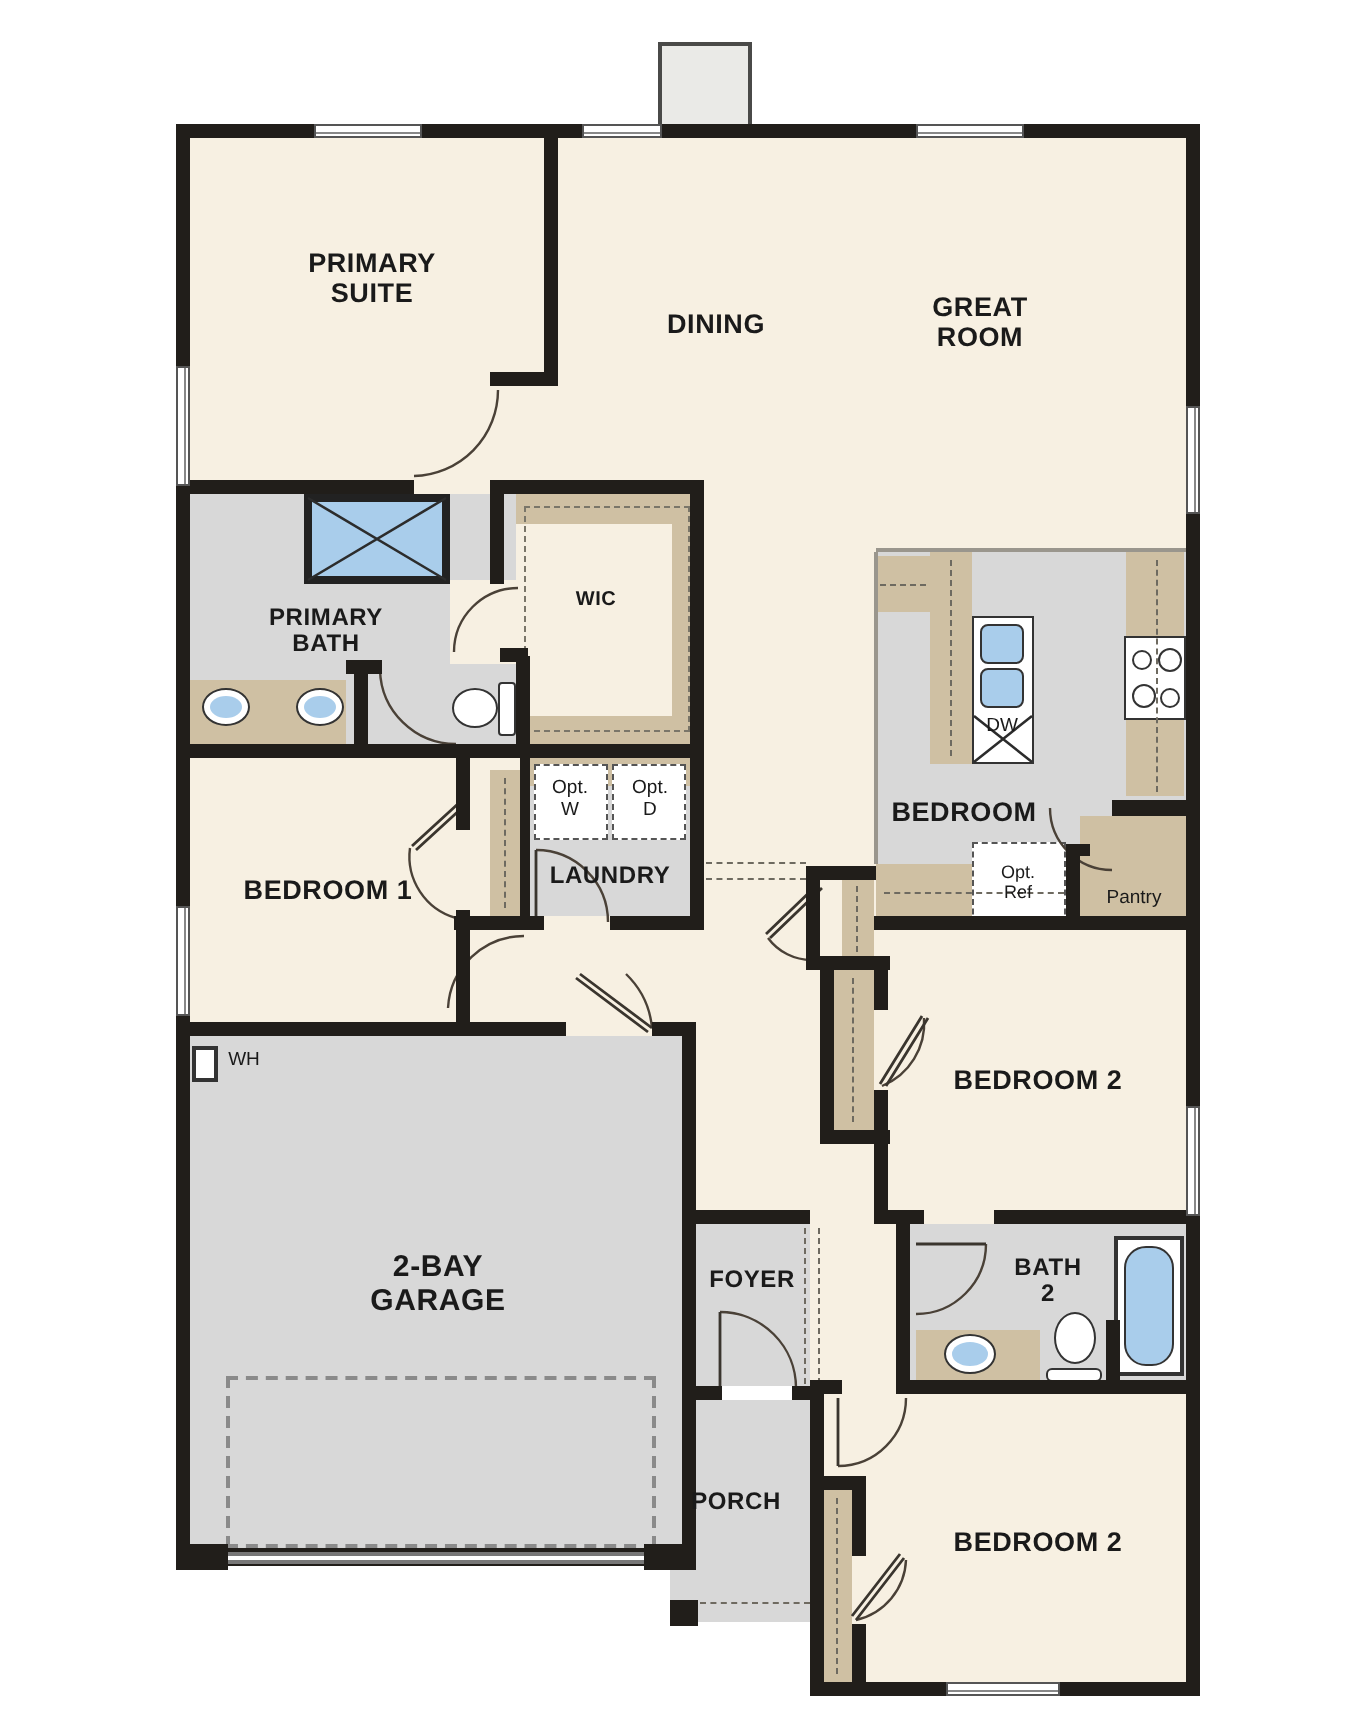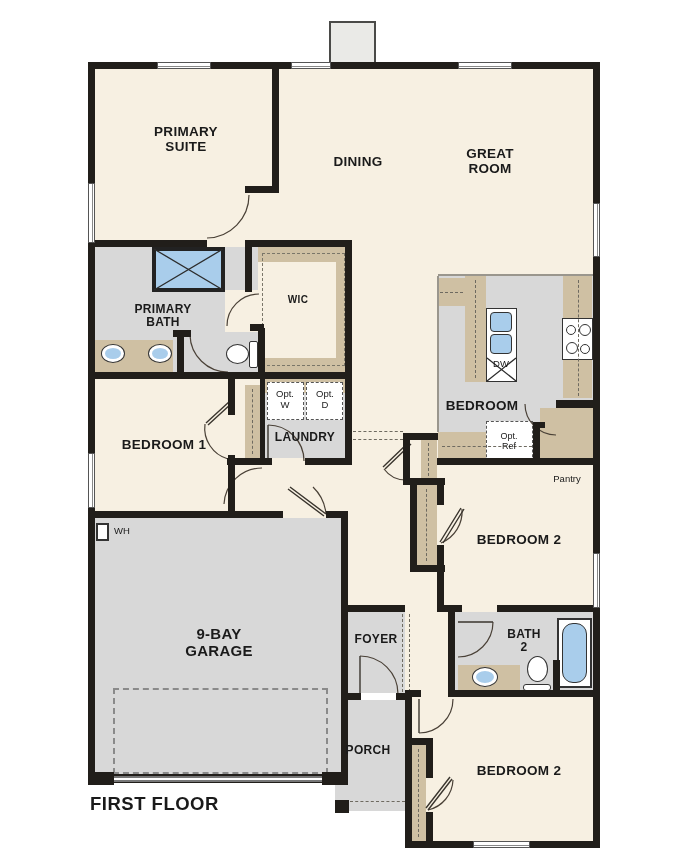--- a/index.html
+++ b/index.html
@@ -229,25 +229,24 @@
   <div class="lbl" style="left:164px;top:445px;">BEDROOM 1</div>
   <div class="lbl md" style="left:305px;top:438px;">LAUNDRY</div>
   <div class="lbl sm" style="left:285px;top:400px;">Opt.
 W</div>
   <div class="lbl sm" style="left:325px;top:400px;">Opt.
 D</div>
   <div class="lbl" style="left:482px;top:406px;">BEDROOM</div>
   <div class="lbl sm" style="left:501px;top:364px;">DW</div>
   <div class="lbl xs" style="left:509px;top:441px;">Opt.
 Ref</div>
-  <div class="lbl sm" style="left:567px;top:450px;margin-top:29px;">Pantry</div>
+  <div class="lbl sm" style="left:567px;top:450px;">Pantry</div>
   <div class="lbl" style="left:519px;top:540px;">BEDROOM 2</div>
-  <div class="lbl" style="left:219px;top:643px;font-size:15px;">9-BAY
+  <div class="lbl" style="left:219px;top:643px;font-size:15px;">2-BAY
 GARAGE</div>
   <div class="lbl sm" style="left:122px;top:531px;">WH</div>
   <div class="lbl md" style="left:376px;top:640px;">FOYER</div>
   <div class="lbl md" style="left:524px;top:641px;">BATH
 2</div>
   <div class="lbl md" style="left:368px;top:751px;">PORCH</div>
   <div class="lbl" style="left:519px;top:771px;">BEDROOM 2</div>
-  <div class="title" style="left:90px;top:793px;">FIRST FLOOR</div>
 
 </div>
 
 </body></html>

